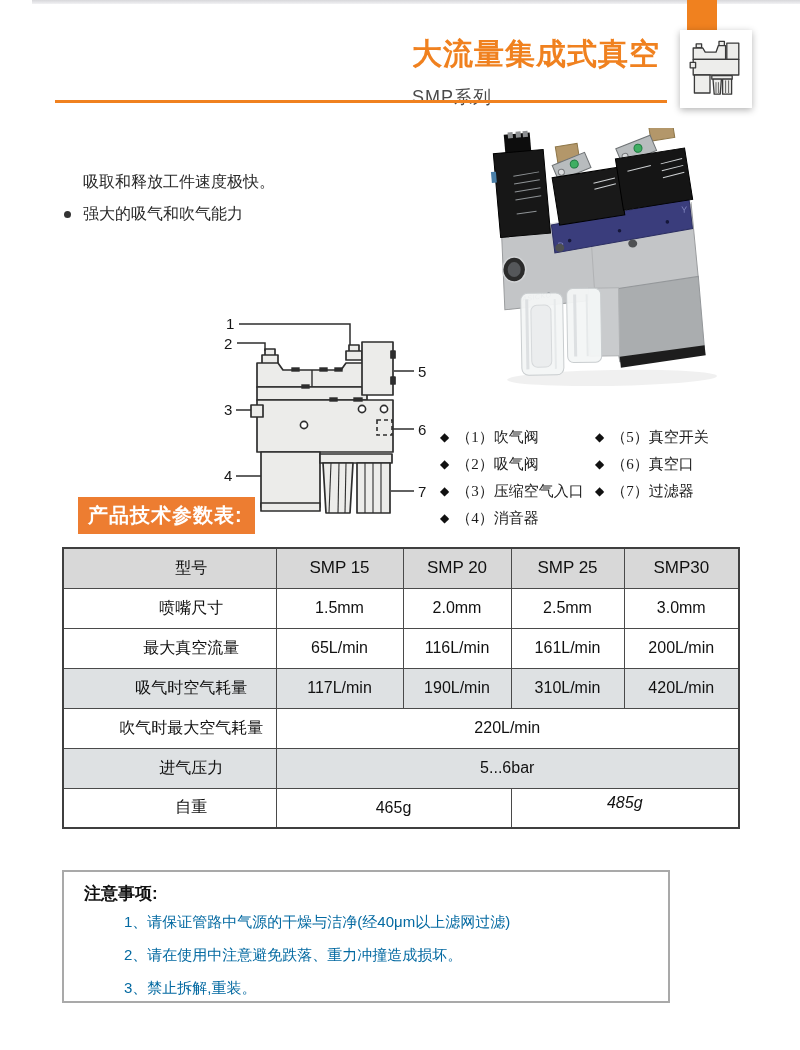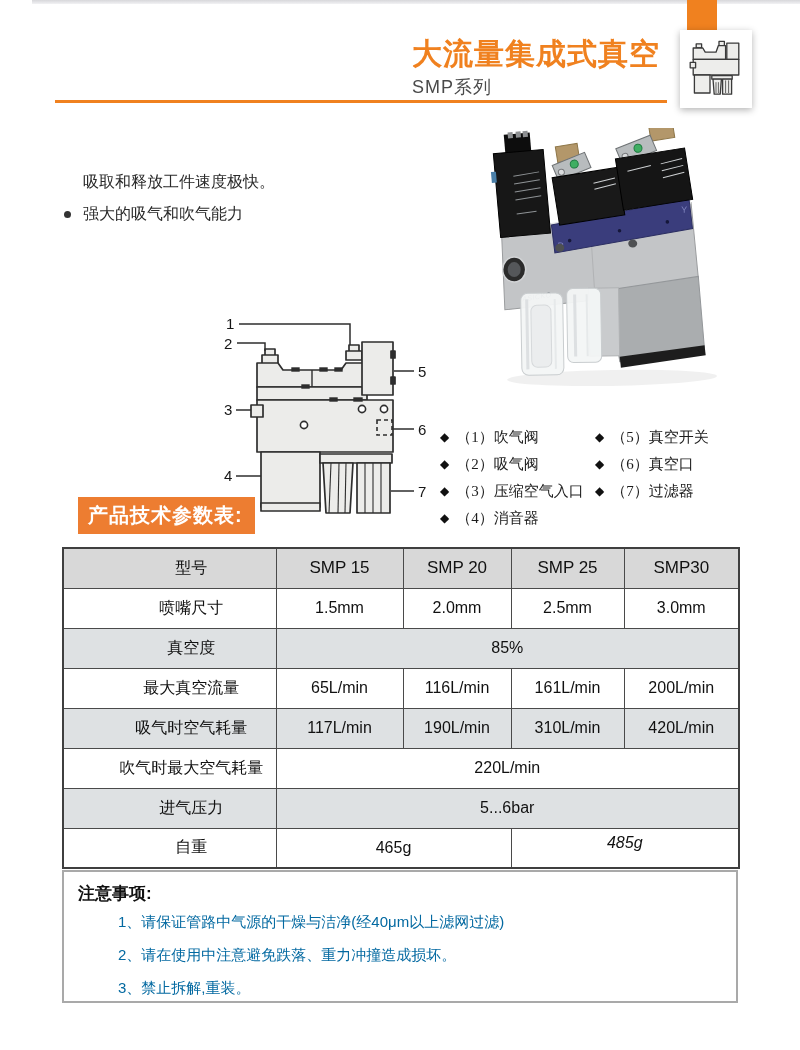--- a/index.html
+++ b/index.html
@@ -8,21 +8,21 @@
   #page{position:relative;width:800px;height:1050px;margin:0 auto;background:#fff;overflow:hidden;}
 
   
   .top-edge{position:absolute;left:32px;right:0;top:0;height:4px;
     background:linear-gradient(#d7d7da,#f2f2f4);}
 
   
   .orange-tab{position:absolute;left:687px;top:0;width:30px;height:30px;background:var(--accent,#F0811F);}
   .title-block{position:absolute;top:36px;right:140px;}
   .doc-title{font-size:30px;font-weight:bold;color:var(--accent,#F0811F);letter-spacing:1px;line-height:36px;}
-  .doc-series{font-size:18px;color:#4a4a4a;margin-top:3px;letter-spacing:1px;}
+  .doc-series{font-size:18px;color:#4a4a4a;margin-top:13px;letter-spacing:1px;}
   .header-rule{position:absolute;left:55px;top:100px;width:612px;height:3px;background:var(--accent,#F0811F);}
   .icon-box{position:absolute;left:680px;top:30px;width:72px;height:78px;background:#fff;
     box-shadow:0 2px 7px rgba(0,0,0,.30);display:flex;align-items:center;justify-content:center;}
 
   
   .features{position:absolute;left:64px;top:166px;font-size:16px;color:#2a2a2a;}
   .feature-line{display:flex;align-items:center;height:32px;}
   .dot{width:7px;height:7px;border-radius:50%;background:#333;margin-right:12px;flex:0 0 auto;}
   .dot.hidden{visibility:hidden;}
 
@@ -46,22 +46,22 @@
   table.spec{border-collapse:collapse;table-layout:fixed;width:676px;}
   table.spec td{border:1.5px solid #4a4a4a;height:40px;text-align:center;vertical-align:middle;
     font-size:16px;color:#111;padding:0;}
   table.spec{border:2px solid #3f3f3f;}
   table.spec td.lbl{font-size:16px;padding-left:43px;}
   tr.hdr td{background:#D8D8D8;font-size:17px;}
   tr.shade td{background:#DEE1E3;}
   td .raised{position:relative;top:-5px;display:inline-block;font-style:italic;}
 
   
-  .notes{position:absolute;left:62px;top:870px;width:676px;height:133px;
-    border:2px solid #a9a9a9;background:#fff;padding:10px 14px;}
+  .notes{position:absolute;left:62px;top:870px;width:608px;height:133px;
+    border:2px solid #a9a9a9;background:#fff;padding:10px 20px;}
   .notes-title{font-size:17px;font-weight:bold;color:#111;}
   .note-item{font-size:15px;color:#0369a1;margin-left:40px;line-height:33px;}
 </style>
 </head>
 <body>
 
 <div id="page">
 
   <div class="top-edge"></div>
   <div class="orange-tab"></div>
@@ -316,24 +316,20 @@
             <td><span>SMP 25</span></td>
             <td><span>SMP30</span></td>
           </tr>
           <tr>
             <td class="lbl">喷嘴尺寸</td>
             <td><span>1.5mm</span></td>
             <td><span>2.0mm</span></td>
             <td><span>2.5mm</span></td>
             <td><span>3.0mm</span></td>
           </tr>
-          <tr class="shade">
-            <td class="lbl">真空度</td>
-            <td colspan="4"><span>85%</span></td>
-          </tr>
           <tr>
             <td class="lbl">最大真空流量</td>
             <td><span>65L/min</span></td>
             <td><span>116L/min</span></td>
             <td><span>161L/min</span></td>
             <td><span>200L/min</span></td>
           </tr>
           <tr class="shade">
             <td class="lbl">吸气时空气耗量</td>
             <td><span>117L/min</span></td>

